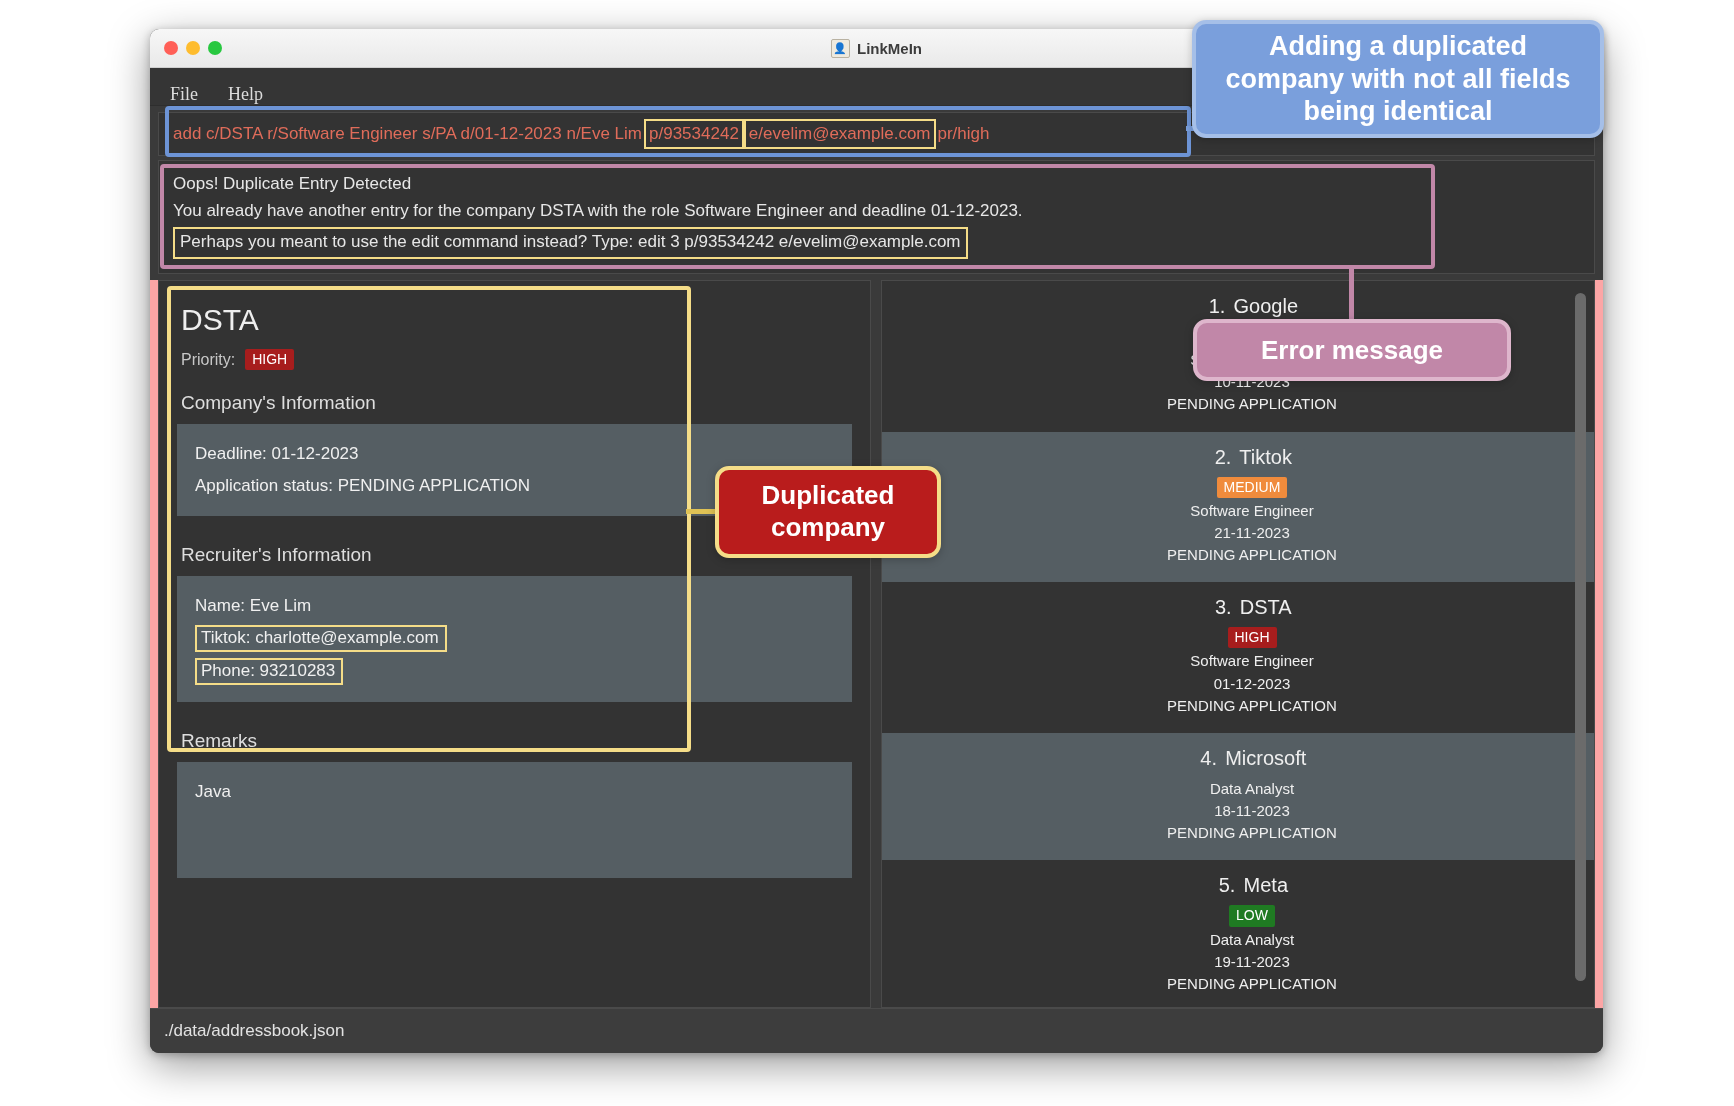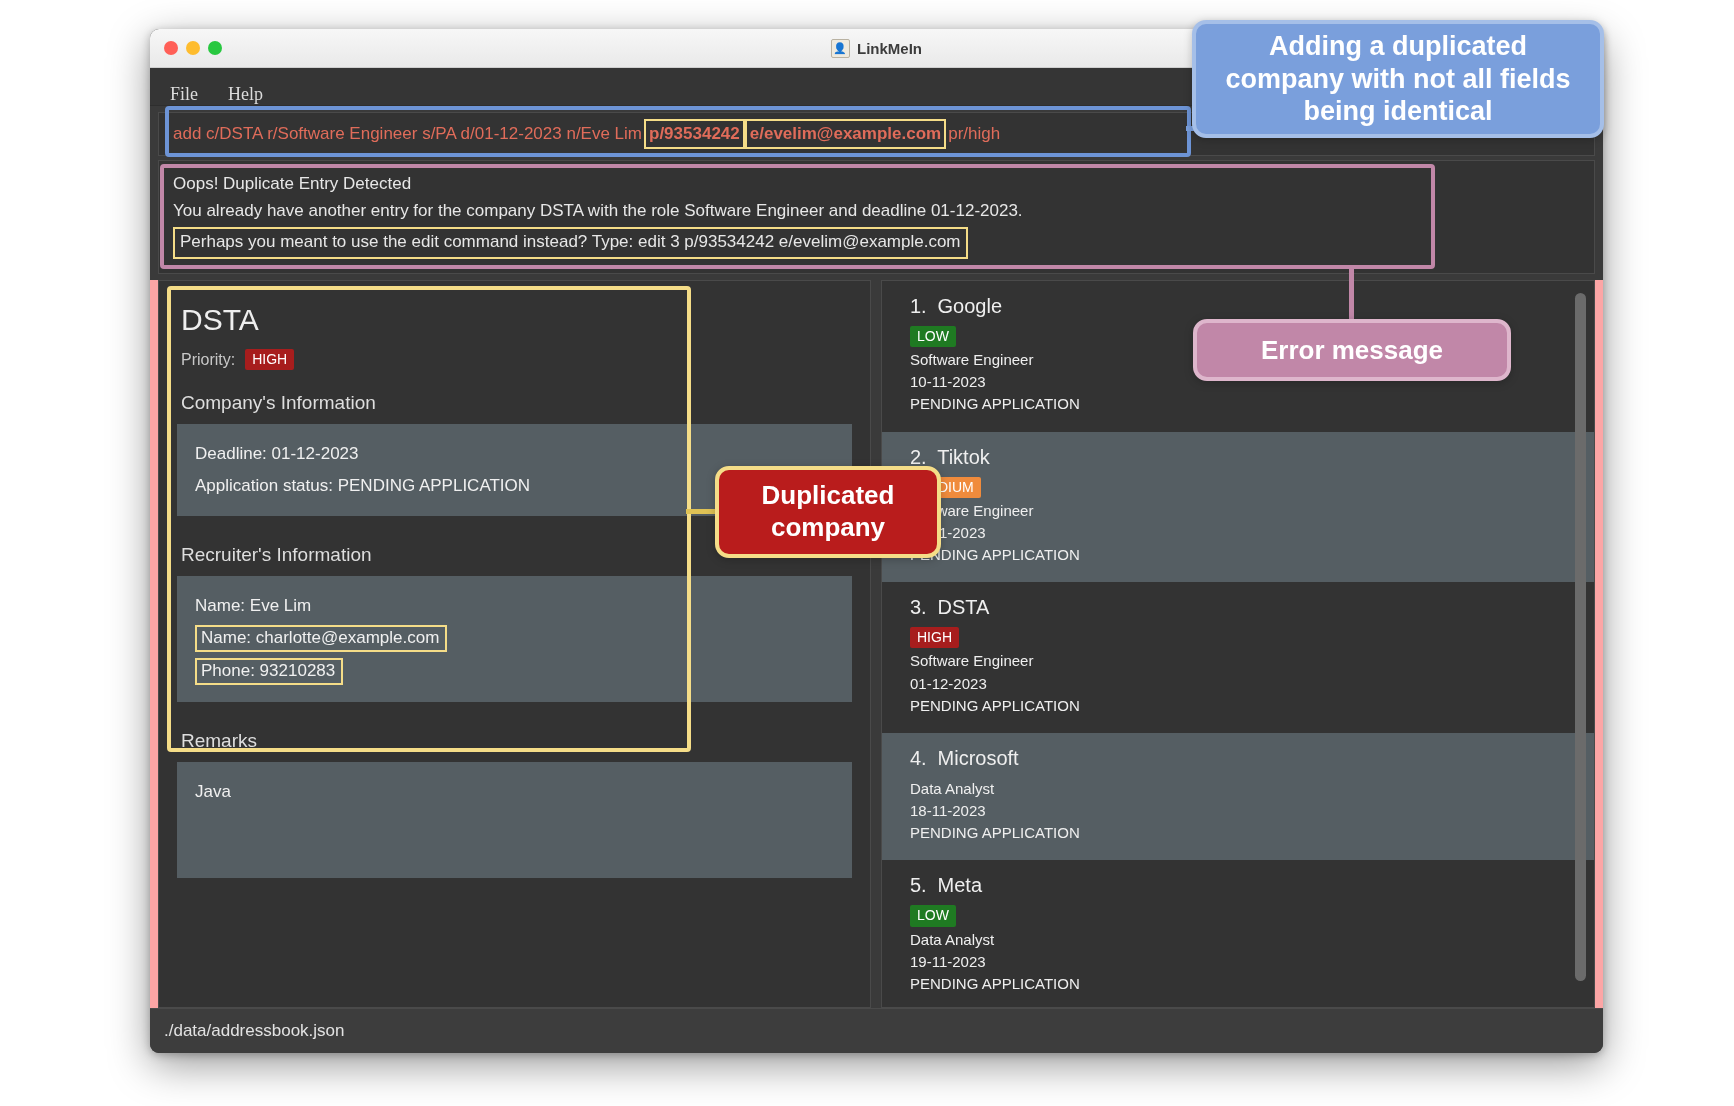--- a/index.html
+++ b/index.html
@@ -65,21 +65,20 @@
     display:flex;align-items:center;
     padding:0 12px;
     color:#e06c5a;font-size:17px;
     white-space:nowrap;overflow:hidden;
   }
   .cmd-seg{padding:2px 2px;}
   .cmd-hl{
     border:2px solid #f5dd88;
     padding:3px 3px;
     margin:0 0;
-    font-weight:bold;
   }
 
   
   .resultzone{background:#3a3a3a;padding:0 8px 6px 8px;}
   .resultbox{
     background:#333333;border:1px solid #4a4a4a;
     padding:10px 14px 14px 14px;
     color:#e7e7e7;font-size:17px;line-height:1.47;
   }
   .result-line{padding:1px 0;}
@@ -104,21 +103,21 @@
     box-sizing:border-box;
     padding:14px 18px;
     overflow:hidden;
     position:relative;
   }
   .splitter{width:10px;background:#3a3a3a;}
   .pane-right{
     flex:1;
     background:#333333;border:1px solid #4a4a4a;
     box-sizing:border-box;
-    overflow:hidden;position:relative;
+    overflow:hidden;position:relative;text-align:center;
   }
 
   
   .detail-company{
     color:#eeeeee;font-size:30px;margin:8px 0 12px 4px;
   }
   .prio-row{display:flex;align-items:center;gap:10px;margin:0 0 22px 4px;}
   .prio-label{color:#c8c8c8;font-size:16px;}
   .badge{
     font-size:14px;color:#ffffff;padding:2px 7px 3px 7px;border-radius:2px;
@@ -262,21 +261,21 @@
 
         <div class="section-title">Company's Information</div>
         <div class="section-body">
           <div class="field">Deadline: 01-12-2023</div>
           <div class="field">Application status: PENDING APPLICATION</div>
         </div>
 
         <div class="section-title">Recruiter's Information</div>
         <div class="section-body">
           <div class="field">Name: Eve Lim</div>
-          <div><span class="field field-hl">Name: charlotte@example.com</span></div>
+          <div><span class="field field-hl">Tiktok: charlotte@example.com</span></div>
           <div><span class="field field-hl">Phone: 93210283</span></div>
         </div>
 
         <div class="section-title">Remarks</div>
         <div class="remarks-body">
           <div class="field">Java</div>
         </div>
       </div>
 
       <div class="splitter"></div>

